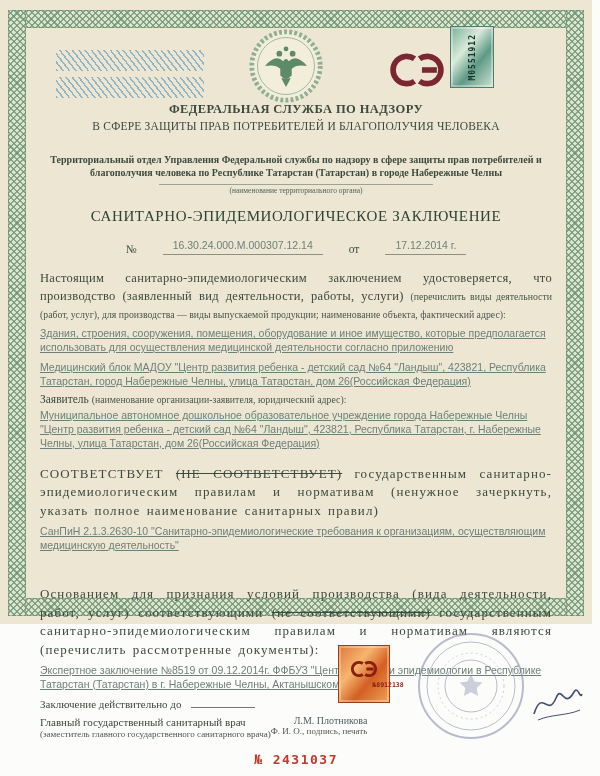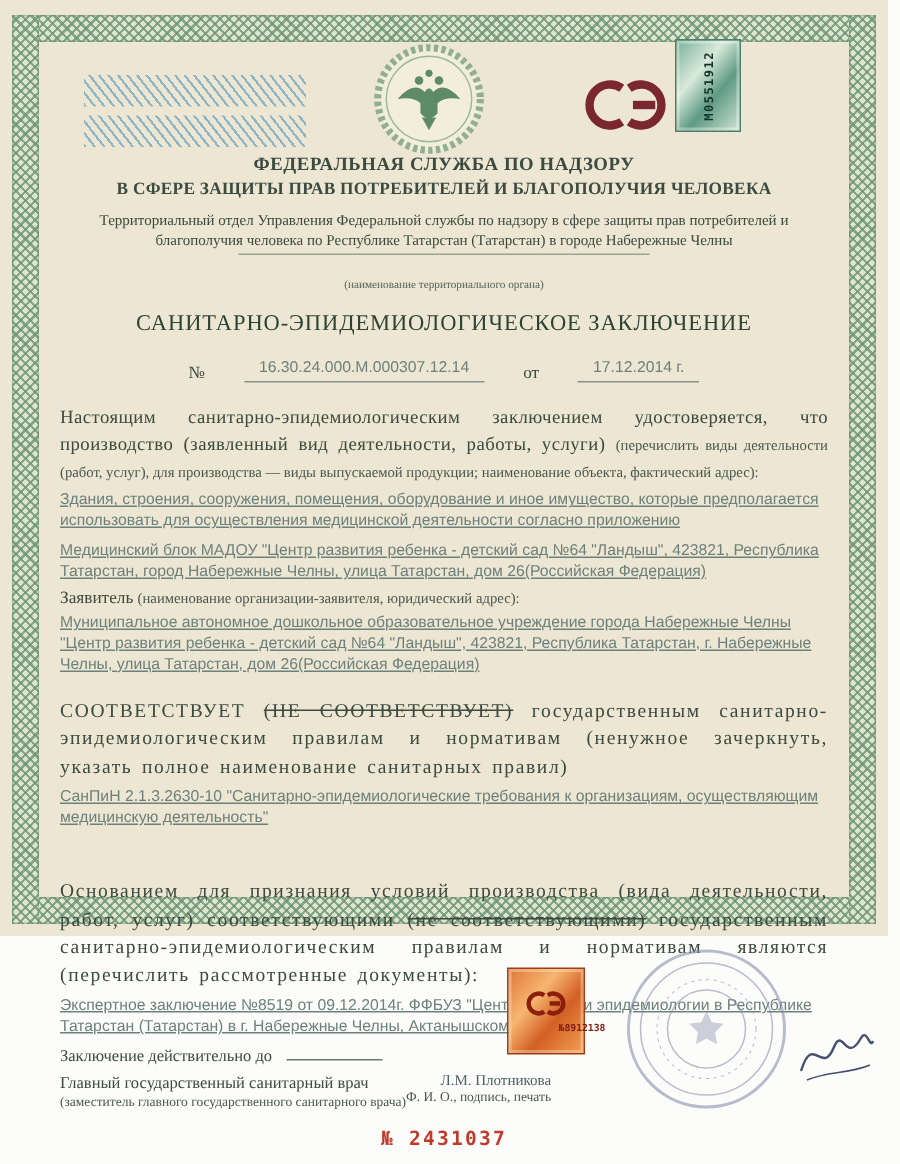--- a/index.html
+++ b/index.html
@@ -42,25 +42,25 @@
   .holo-top .num{
     writing-mode:vertical-rl;transform:rotate(180deg);
     font-family:"DejaVu Sans Mono", monospace;font-size:8px;letter-spacing:1px;
     color:#16332a;font-weight:bold;
   }
 
   
   .content{position:absolute;left:40px;right:40px;top:102px;z-index:2;color:#3c4a40;}
   .center{text-align:center;}
   .h1{font-weight:bold;font-size:12.5px;letter-spacing:.4px;}
-  .h2{font-weight:bold;font-size:11.5px;letter-spacing:.2px;margin-top:3px;}
-  .terr{font-size:10px;line-height:1.32;margin-top:9px;padding:0 4px;}
+  .h2{font-weight:normal;font-size:11.5px;letter-spacing:.2px;margin-top:3px;}
+  .terr{font-size:10px;line-height:1.32;margin-top:21px;padding:0 4px;font-weight:bold;}
   .terr-caption{
     font-size:7.5px;color:#55635a;margin-top:2px;
-    border-top:1px solid rgba(90,110,95,.55);display:inline-block;padding:15px 70px 0 70px;
+    border-top:1px solid rgba(90,110,95,.55);display:inline-block;padding:1px 70px 0 70px;
   }
   .title{
     font-weight:normal;font-size:15px;letter-spacing:.6px;color:#2c4234;margin-top:11px;
   }
   .num-row{
     display:flex;justify-content:center;align-items:flex-end;gap:26px;
     margin-top:14px;font-size:11.5px;
   }
   .underlined{border-bottom:1px solid #8a9288;padding:0 10px 1px 10px;}
   .fill{

